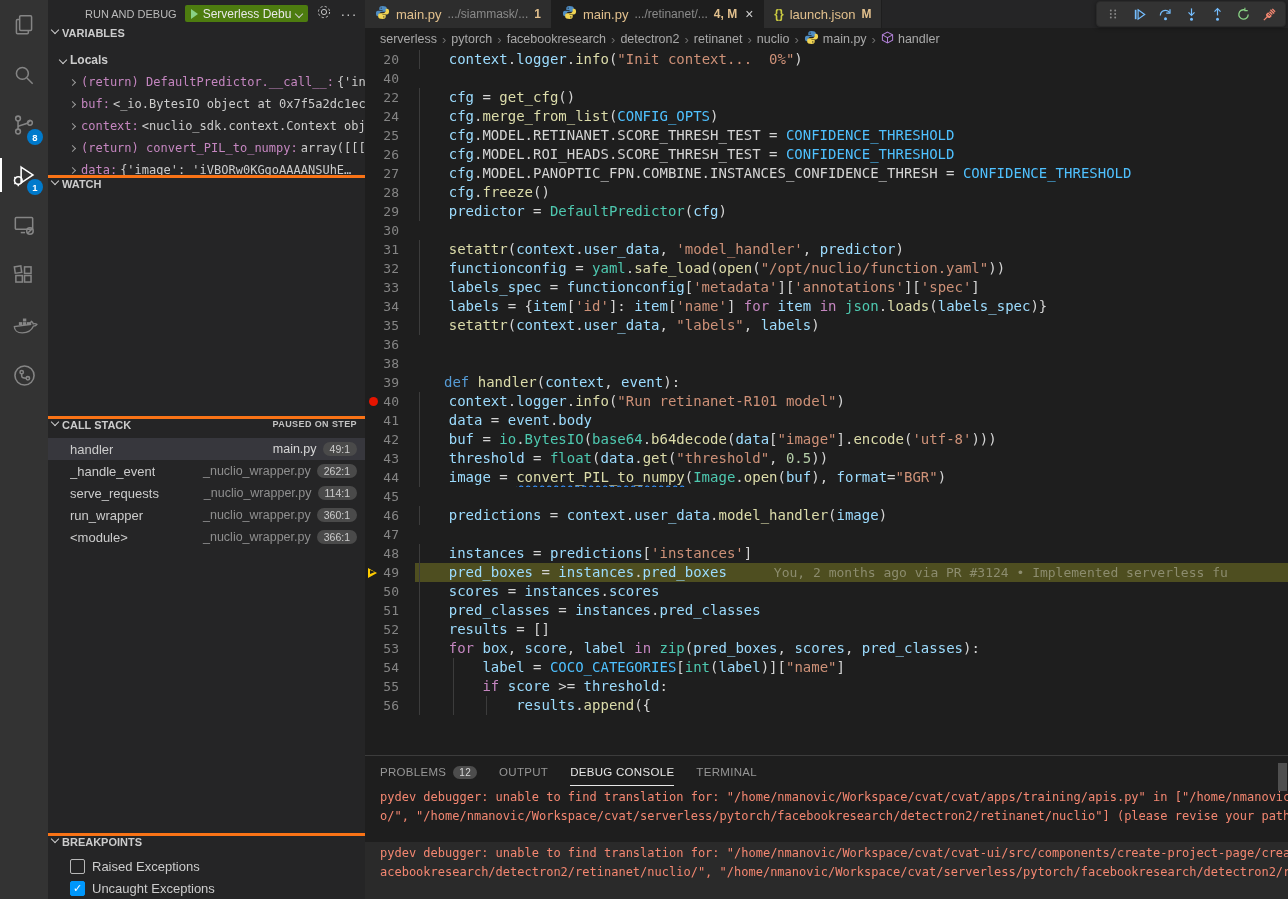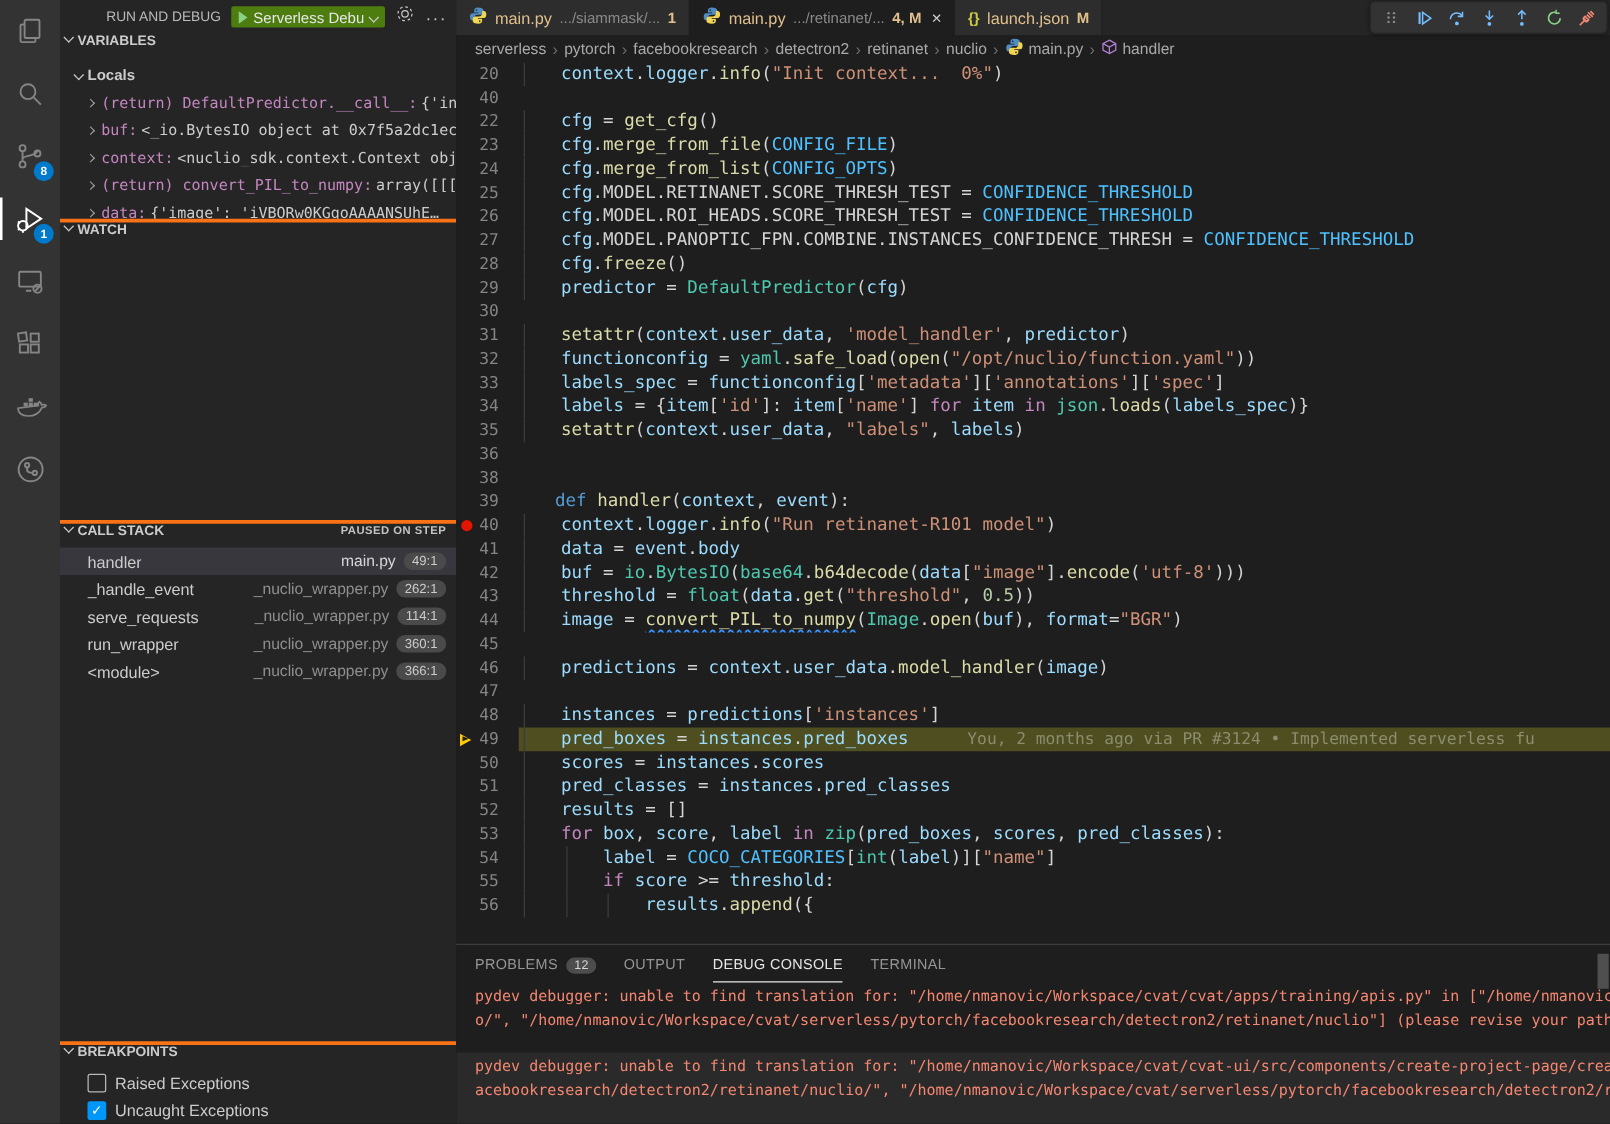--- a/index.html
+++ b/index.html
@@ -443,26 +443,20 @@
             <div class="code-text"><span class="codespan"></span></div>
           </div>
           <div class="code-line">
             <div class="gutter">
               <span class="ln">22</span>
             </div>
             <div class="code-text"><span class="iguide" style="left: calc(0ch + 4px);"></span><span class="codespan">    <span class="tk-v">cfg</span><span class="tk-o"> = </span><span class="tk-f">get_cfg</span><span class="tk-o">()</span></span></div>
           </div>
           <div class="code-line">
             <div class="gutter">
-              <span class="ln">23</span>
-            </div>
-            <div class="code-text"><span class="iguide" style="left: calc(0ch + 4px);"></span><span class="codespan">    <span class="tk-v">cfg</span><span class="tk-o">.</span><span class="tk-f">merge_from_file</span><span class="tk-o">(</span><span class="tk-C">CONFIG_FILE</span><span class="tk-o">)</span></span></div>
-          </div>
-          <div class="code-line">
-            <div class="gutter">
               <span class="ln">24</span>
             </div>
             <div class="code-text"><span class="iguide" style="left: calc(0ch + 4px);"></span><span class="codespan">    <span class="tk-v">cfg</span><span class="tk-o">.</span><span class="tk-f">merge_from_list</span><span class="tk-o">(</span><span class="tk-C">CONFIG_OPTS</span><span class="tk-o">)</span></span></div>
           </div>
           <div class="code-line">
             <div class="gutter">
               <span class="ln">25</span>
             </div>
             <div class="code-text"><span class="iguide" style="left: calc(0ch + 4px);"></span><span class="codespan">    <span class="tk-v">cfg</span><span class="tk-o">.MODEL.RETINANET.SCORE_THRESH_TEST = </span><span class="tk-C">CONFIDENCE_THRESHOLD</span></span></div>
           </div>

